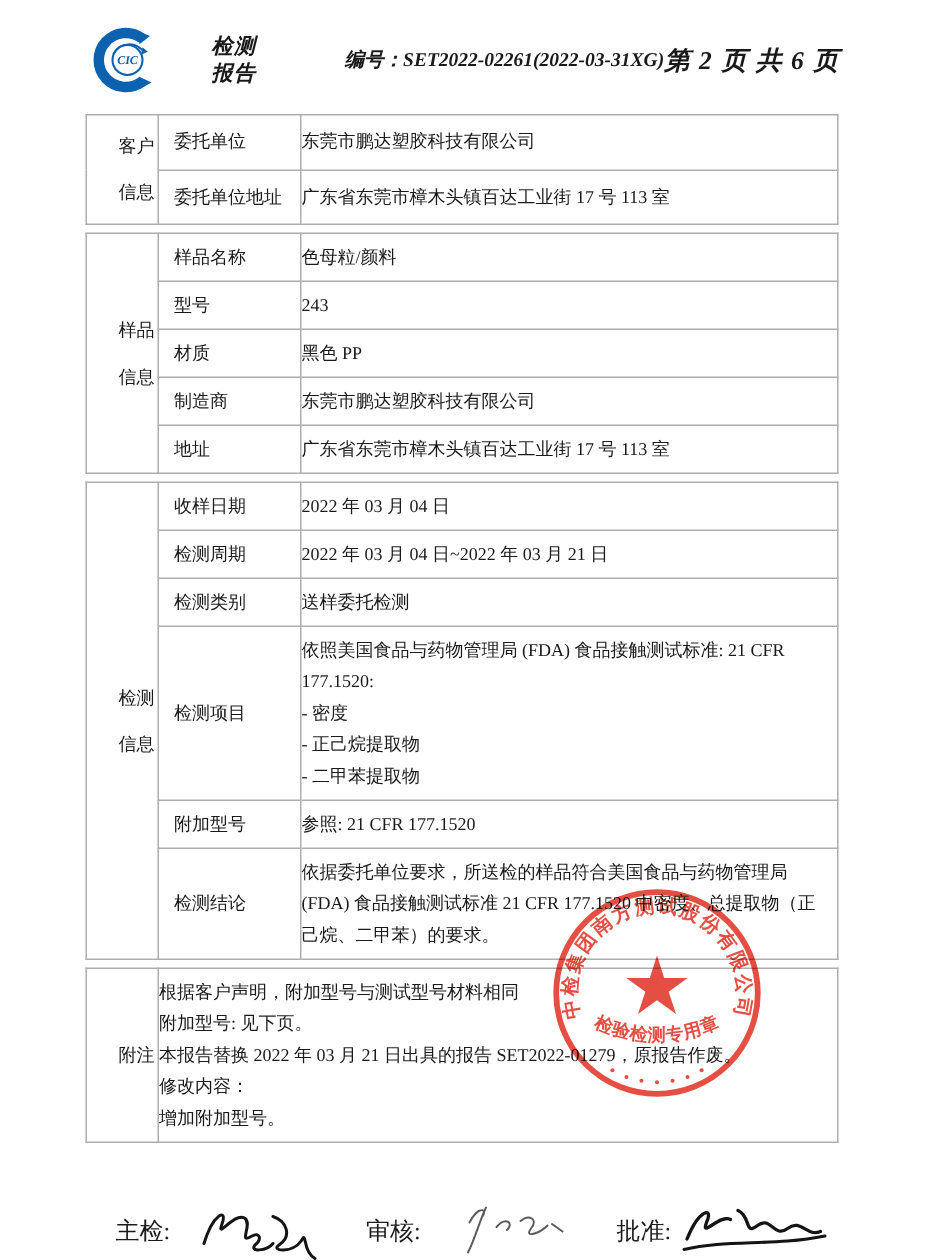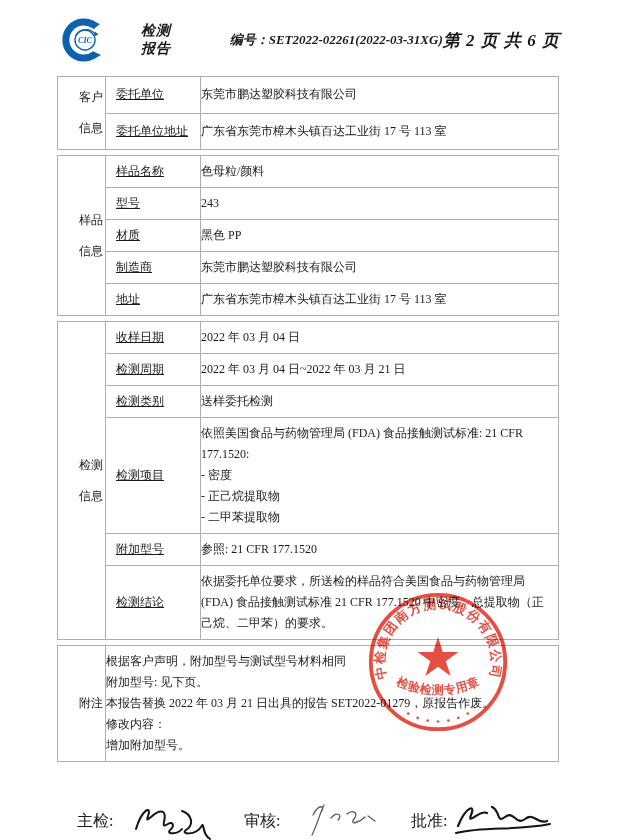--- a/index.html
+++ b/index.html
@@ -32,21 +32,21 @@
     font-size:12px;
     padding:5px 8px;
     vertical-align:middle;
   }
   td.sec{
     text-align:right;
     white-space:pre-line;
     line-height:2.6;
     padding:5px 2px;
   }
-  td.lbl{padding-left:10px;height:20px;text-decoration:underline;}
+  td.lbl{padding-left:10px;height:20px;}
   td.val{
     padding-left:0;
     white-space:pre-line;
     line-height:1.75;
   }
   
   .sig-area{margin:34px 57px 0 57px;width:502px;position:relative;}
   .sig-row,.date-row{
     display:grid;
     grid-template-columns:54px 113px 54px 113px 54px 114px;

